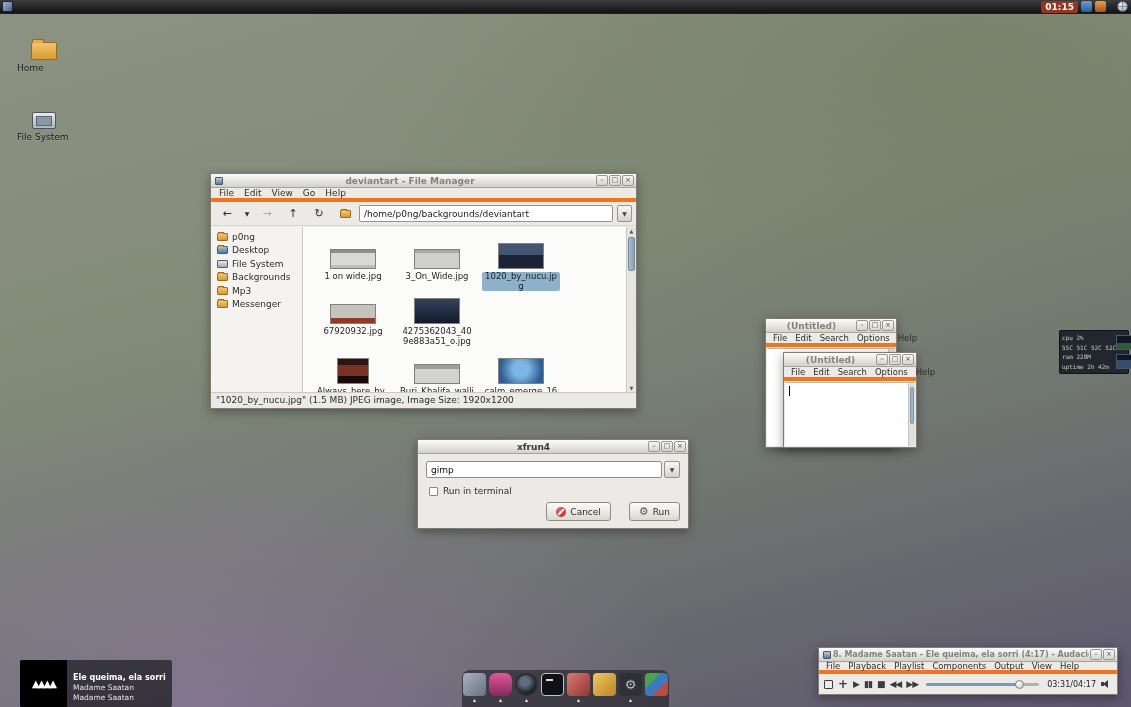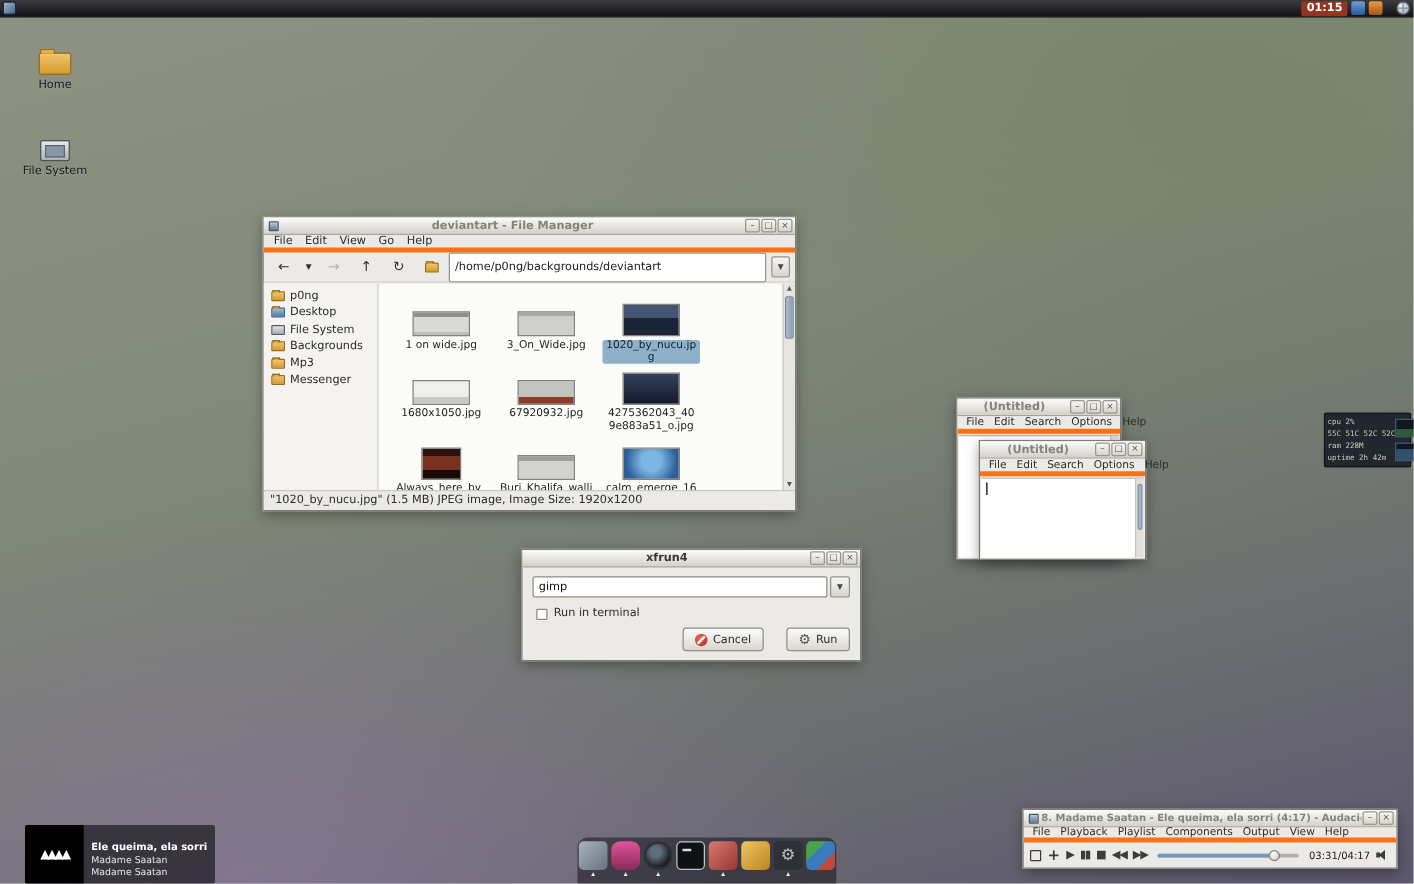--- a/index.html
+++ b/index.html
@@ -23,21 +23,21 @@
     background:#94351f; border-radius:2px; color:#fff; font-size:9px; font-weight:bold; }
   .tray-ic { width:11px; height:11px; border-radius:2px; margin-right:3px; }
   .tray-blue { background:linear-gradient(#6aa0d8,#2a5a9a); }
   .tray-orange { background:linear-gradient(#e8a03a,#a85420); }
   .tray-globe { width:11px; height:11px; margin:0 3px 0 8px; border-radius:50%;
     background:radial-gradient(circle at 35% 30%, #eef2f4, #9aa6ad); border:1px solid #55606a; position:relative; }
   .tray-globe::before { content:""; position:absolute; left:4px; top:0; width:1px; height:9px; background:#7d8a92; }
   .tray-globe::after { content:""; position:absolute; left:0; top:4px; width:9px; height:1px; background:#7d8a92; }
 
   
-  .desk-icon { position:absolute; width:54px; text-align:center; z-index:1; }
+  .desk-icon { position:absolute; width:54px; z-index:1; }
   #desk-home { left:17px; top:34px; }
   #desk-fs { left:17px; top:103px; }
   .desk-icon .glyph { height:26px; display:flex; align-items:flex-end; justify-content:center; margin-bottom:3px; }
   .desk-icon .lbl { font-size:9px; color:#16161c; text-shadow:0 1px 1px rgba(255,255,255,.22); }
   .bigfolder { width:26px; height:18px; background:linear-gradient(#f2c66d,#d79b2c); border:1px solid #9a6c1d; border-radius:2px; position:relative; }
   .bigfolder::before { content:""; position:absolute; top:-4px; left:0; width:10px; height:3px;
     background:#e7ae41; border:1px solid #9a6c1d; border-bottom:none; border-radius:2px 2px 0 0; }
   .drive-ic { width:24px; height:17px; background:linear-gradient(#e7e9ec,#aeb4bb); border:1px solid #4e545b; border-radius:2px; position:relative; }
   .drive-ic::before { content:""; position:absolute; left:3px; top:3px; right:3px; height:8px; background:#8798a6; border:1px solid #5a6670; }
 
@@ -59,21 +59,21 @@
   .ficon-sm::before { content:""; position:absolute; top:-2px; left:0; width:4px; height:1px; background:#e7ae41; border:1px solid #9a6c1d; border-bottom:none; }
   .ficon-desktop { background:linear-gradient(#9fc0de,#4f7aa6); border-color:#3d5d80; }
   .drive-sm { width:11px; height:8px; background:linear-gradient(#e2e4e8,#a7adb4); border:1px solid #555b62; border-radius:1px; flex:none; }
 
   
   #fm { left:210px; top:173px; width:427px; height:236px; z-index:10; }
   #fm .toolbar { height:24px; display:flex; align-items:center; gap:2px; padding:0 4px; border-bottom:1px solid #d8d6cf; }
   .tbtn { height:19px; display:flex; align-items:center; justify-content:center; font-size:11px; color:#2e2e2a; border-radius:2px; }
   .tbtn.w { width:24px; } .tbtn.n { width:12px; font-size:6px; } .tbtn.dis { color:#b0aea6; }
   .tbtn.refresh { color:#2e2e2a; }
-  #fm .pathbar { flex:1; height:24px; background:#fff; border:1px solid #96948c; border-radius:2px;
+  #fm .pathbar { flex:1; height:17px; background:#fff; border:1px solid #96948c; border-radius:2px;
     font-size:9px; color:#222; display:flex; align-items:center; padding:0 4px; white-space:nowrap; overflow:hidden; }
   #fm .combo { width:15px; height:17px; background:linear-gradient(#f7f7f5,#d6d4cd); border:1px solid #96948c;
     border-radius:2px; font-size:6px; display:flex; align-items:center; justify-content:center; color:#444; margin-left:2px; }
   #fm-body { position:absolute; left:0; top:53px; right:0; bottom:16px; display:flex; }
   #fm-side { width:92px; background:#f4f3f0; border-right:1px solid #ccc9c2; padding-top:3px; }
   .side-item { display:flex; align-items:center; gap:4px; height:13.5px; padding-left:6px; font-size:9px; color:#2b2b27; }
   #fm-grid { flex:1; position:relative; overflow:hidden; background:#fbfbfa; }
   .frow { position:absolute; left:8px; display:flex; }
   #frow1 { top:12px; } #frow2 { top:67px; } #frow3 { top:127px; }
   .fitem { width:84px; display:flex; flex-direction:column; align-items:center; }
@@ -283,26 +283,20 @@
           <div class="fitem selected">
             <div class="thumbwrap">
                 <div class="fthumb th-navy"></div>
               </div>
             <div class="fname">1020_by_nucu.jpg</div>
           </div>
         </div>
         <div class="frow" id="frow2">
           <div class="fitem">
             <div class="thumbwrap">
-                <div class="fthumb short th-shot3"></div>
-              </div>
-            <div class="fname">1680x1050.jpg</div>
-          </div>
-          <div class="fitem">
-            <div class="thumbwrap">
                 <div class="fthumb short th-redband"></div>
               </div>
             <div class="fname">67920932.jpg</div>
           </div>
           <div class="fitem">
             <div class="thumbwrap">
                 <div class="fthumb th-navy2"></div>
               </div>
             <div class="fname">4275362043_409e883a51_o.jpg</div>
           </div>

